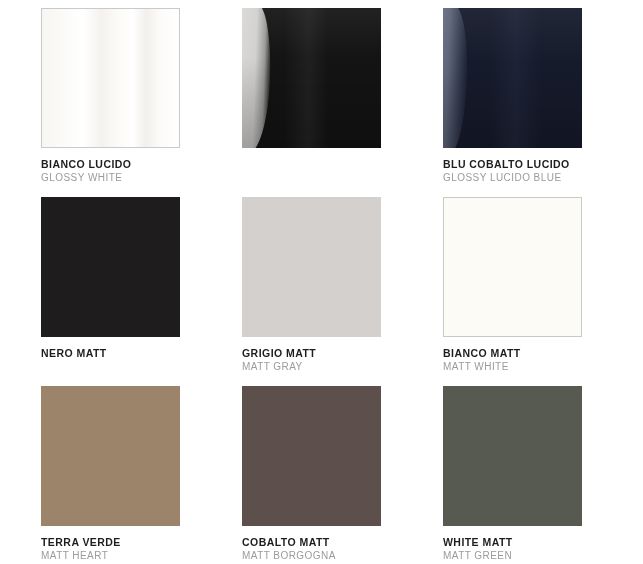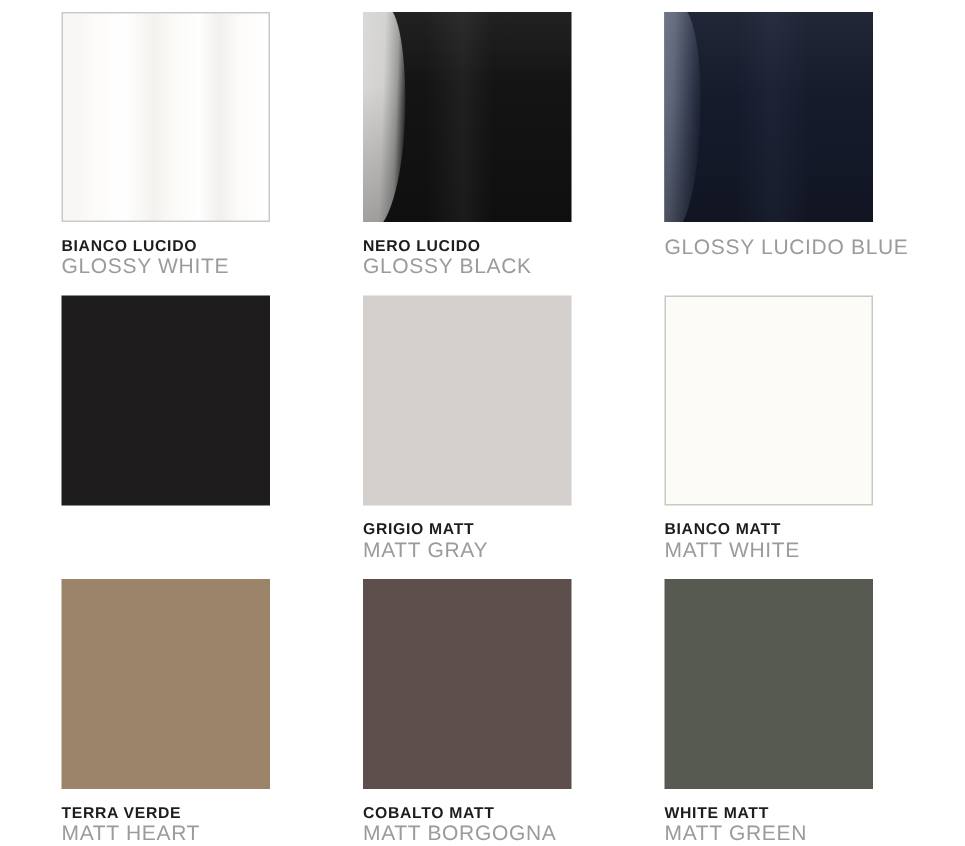--- a/index.html
+++ b/index.html
@@ -122,21 +122,21 @@
   .label-primary {
     font-size: 10.5px;
     font-weight: bold;
     letter-spacing: 0.45px;
     color: #1d1d1b;
     line-height: 13px;
     white-space: nowrap;
   }
 
   .label-secondary {
-    font-size: 14px;
+    font-size: 10px;
     font-weight: normal;
     letter-spacing: 0.45px;
     color: #9b9b99;
     line-height: 13px;
     white-space: nowrap;
   }
 </style>
 </head>
 <body>
 
@@ -146,37 +146,35 @@
       <div class="labels">
         <div class="label-primary">BIANCO LUCIDO</div>
         <div class="label-secondary">GLOSSY WHITE</div>
       </div>
     </div>
     <div class="swatch-cell">
       <div class="swatch gloss-black">
         <div class="highlight"></div>
         <div class="sheen"></div>
       </div>
-      <div class="labels">
-        <div class="label-primary">NERO LUCIDO</div>
-        <div class="label-secondary">GLOSSY BLACK</div>
-      </div>
     </div>
     <div class="swatch-cell">
       <div class="swatch gloss-cobalt">
         <div class="highlight"></div>
         <div class="sheen"></div>
       </div>
       <div class="labels">
+        <div class="label-primary">BLU COBALTO LUCIDO</div>
         <div class="label-secondary">GLOSSY LUCIDO BLUE</div>
       </div>
     </div>
     <div class="swatch-cell">
       <div class="swatch flat" style="background: rgb(30, 28, 28);"></div>
       <div class="labels">
+        <div class="label-primary">NERO MATT</div>
       </div>
     </div>
     <div class="swatch-cell">
       <div class="swatch flat" style="background: rgb(211, 208, 205);"></div>
       <div class="labels">
         <div class="label-primary">GRIGIO MATT</div>
         <div class="label-secondary">MATT GRAY</div>
       </div>
     </div>
     <div class="swatch-cell">

